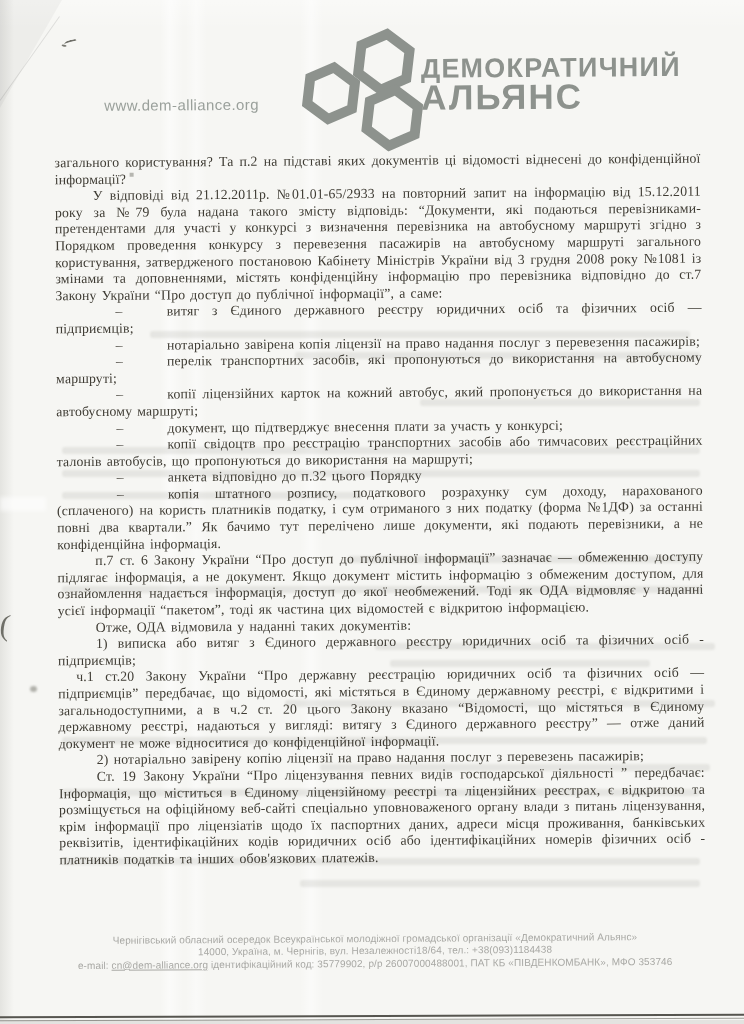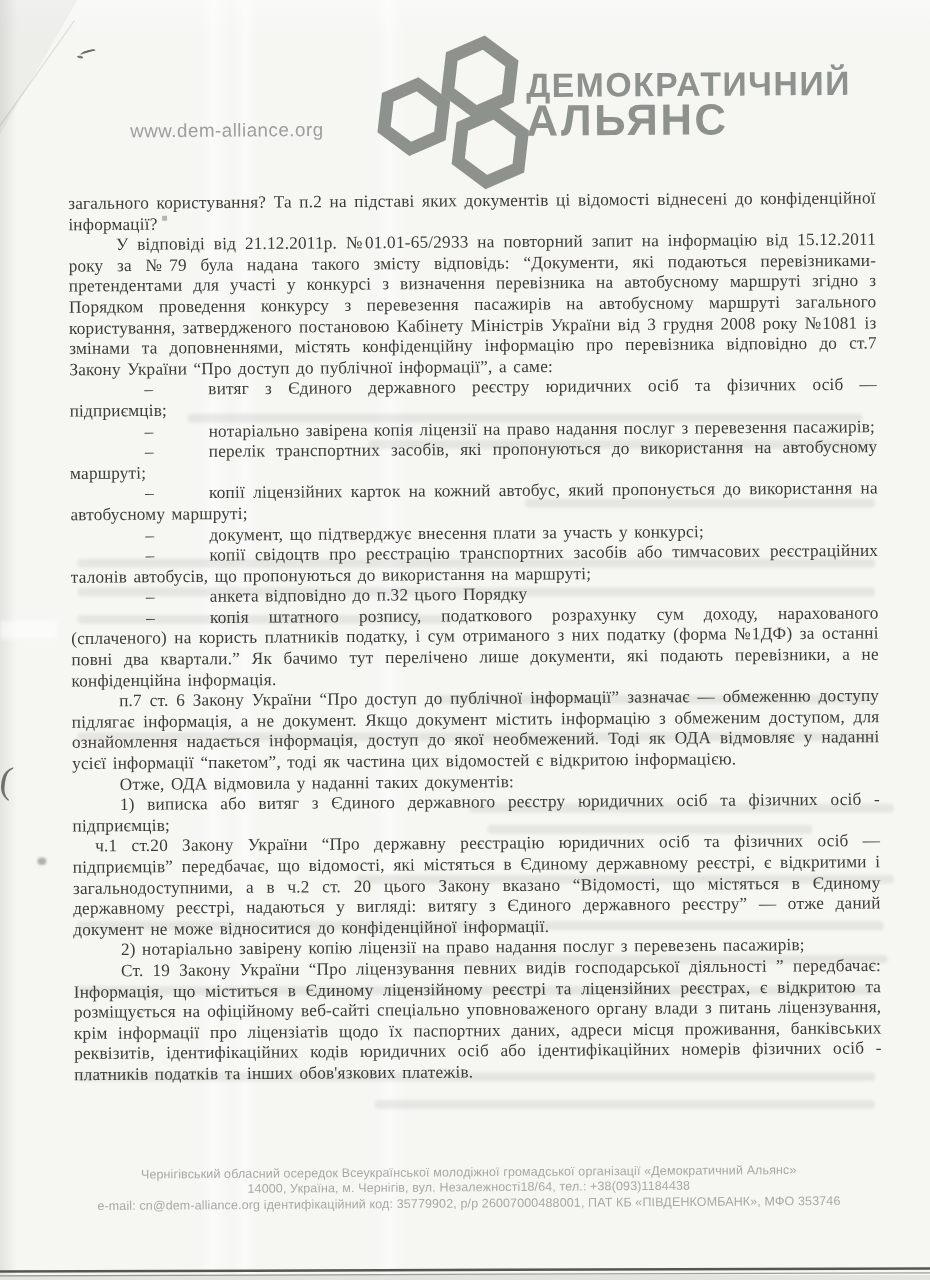--- a/index.html
+++ b/index.html
@@ -50,21 +50,21 @@
   .speck-sq{
     display:inline-block;width:4px;height:4px;background:#b6b6b0;
     margin-left:4px;vertical-align:7px;
   }
   
   .foot{
     position:absolute;left:0;width:744px;top:933px;text-align:center;
     font-family:"Liberation Sans", sans-serif;
     font-size:10px;line-height:12.4px;color:#a8a8a4;letter-spacing:0.1px;
   }
-  .foot .email{color:#a8a8a4;}
+  .foot .email{text-decoration:underline;color:#a8a8a4;}
   
   .corner-fold{
     position:absolute;left:0;top:0;width:64px;height:110px;z-index:1;
     background:rgba(0,0,0,0.035);
     clip-path:polygon(0 0, 62px 0, 0 108px);
   }
   .corner-line{
     position:absolute;left:0;top:100px;width:103px;height:1px;z-index:1;
     background:rgba(0,0,0,0.10);
     transform:rotate(-54.7deg);transform-origin:left center;

